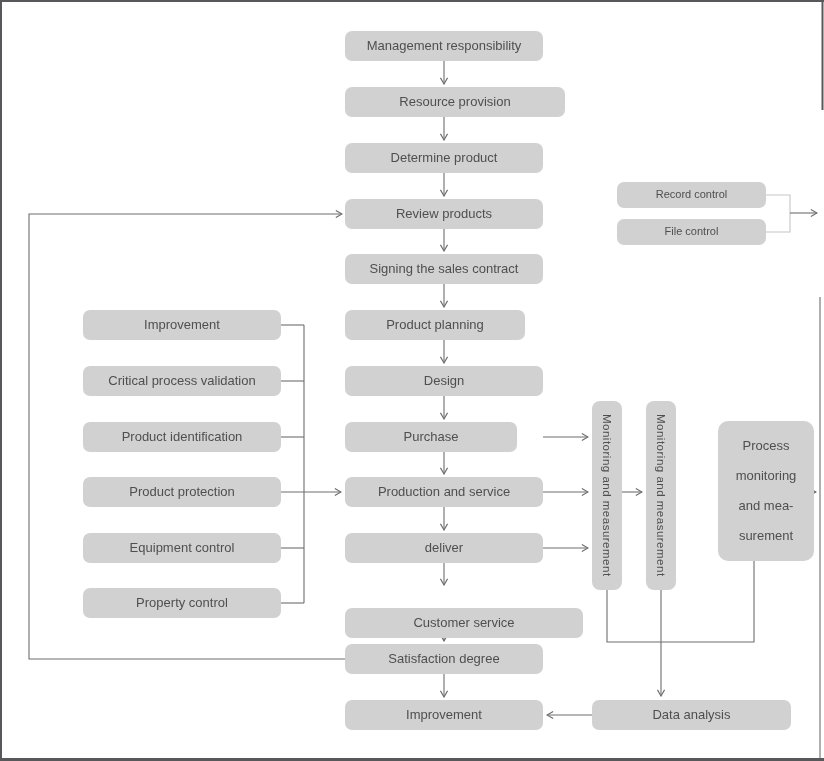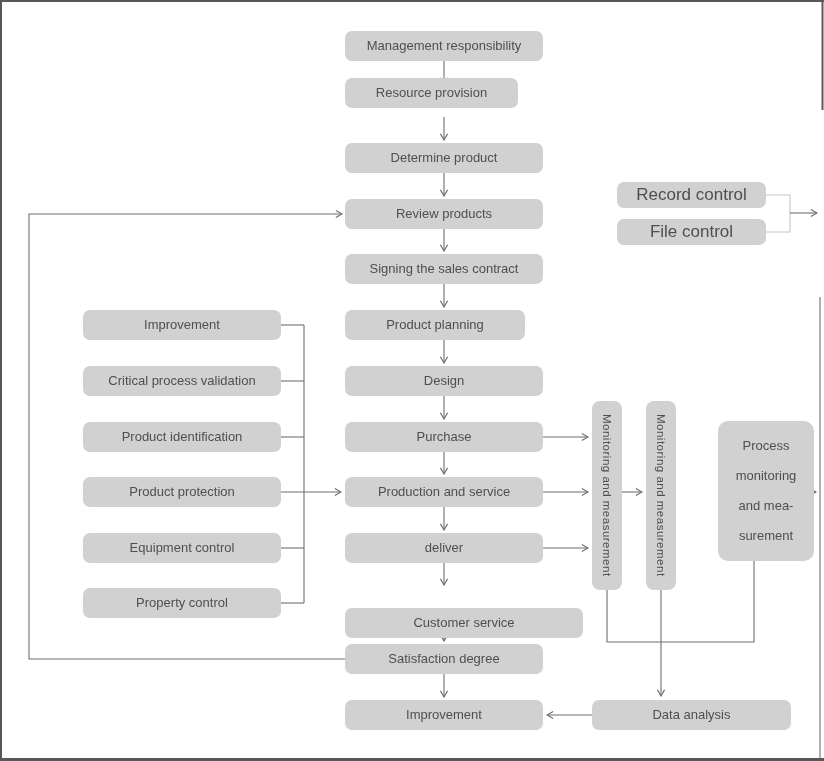--- a/index.html
+++ b/index.html
@@ -29,21 +29,21 @@
     font-size:11.5px;
     letter-spacing:0.5px;
     border-radius:8px;
   }
   .node-multiline {
     white-space:pre-line;
     line-height:2.3;
     border-radius:10px;
     margin-left:16px;
   }
-  .node-small { font-size:17px; }
+  .node-small { font-size:11px; }
 </style>
 </head>
 <body>
 
 <div class="canvas">
 
   <svg class="frame-svg" width="824" height="761" viewBox="0 0 824 761" xmlns="http://www.w3.org/2000/svg">
     <defs>
       <marker id="arrow" viewBox="0 0 10 10" refX="8.5" refY="5" markerWidth="8" markerHeight="8" orient="auto-start-reverse">
         <path d="M1.5,1 L8.5,5 L1.5,9" fill="none" stroke="#6e6e6e" stroke-width="1.3"></path>
@@ -99,27 +99,27 @@
       <path d="M607,590 L607,642 L754,642 L754,561"></path>
       <path d="M661,590 L661,696" marker-end="url(#arrow)"></path>
       <path d="M592,715 L547,715" marker-end="url(#arrow)"></path>
 
       <path stroke="#c6c6c6" d="M766,195 L790,195 L790,232 L766,232"></path>
       <path d="M790,213 L817,213" marker-end="url(#arrow)"></path>
     </g>
   </svg>
 
   <div class="node" style="left:345px;top:31px;width:198px;height:30px">Management responsibility</div>
-  <div class="node" style="left:345px;top:78px;width:173px;height:30px">Resource provision</div>
+  <div class="node" style="left:345px;top:87px;width:220px;height:30px">Resource provision</div>
   <div class="node" style="left:345px;top:143px;width:198px;height:30px">Determine product</div>
   <div class="node" style="left:345px;top:199px;width:198px;height:30px">Review products</div>
   <div class="node" style="left:345px;top:254px;width:198px;height:30px">Signing the sales contract</div>
   <div class="node" style="left:345px;top:310px;width:180px;height:30px">Product planning</div>
   <div class="node" style="left:345px;top:366px;width:198px;height:30px">Design</div>
-  <div class="node" style="left:345px;top:422px;width:198px;height:30px">Purchase</div>
+  <div class="node" style="left:345px;top:422px;width:172px;height:30px">Purchase</div>
   <div class="node" style="left:345px;top:477px;width:198px;height:30px">Production and service</div>
   <div class="node" style="left:345px;top:533px;width:198px;height:30px">deliver</div>
   <div class="node" style="left:345px;top:608px;width:238px;height:30px">Customer service</div>
   <div class="node" style="left:345px;top:644px;width:198px;height:30px">Satisfaction degree</div>
   <div class="node" style="left:345px;top:700px;width:198px;height:30px">Improvement</div>
 
   <div class="node" style="left:83px;top:310px;width:198px;height:30px">Improvement</div>
   <div class="node" style="left:83px;top:422px;width:198px;height:30px">Product identification</div>
   <div class="node" style="left:83px;top:366px;width:198px;height:30px">Critical process validation</div>
   <div class="node" style="left:83px;top:477px;width:198px;height:30px">Product protection</div>

